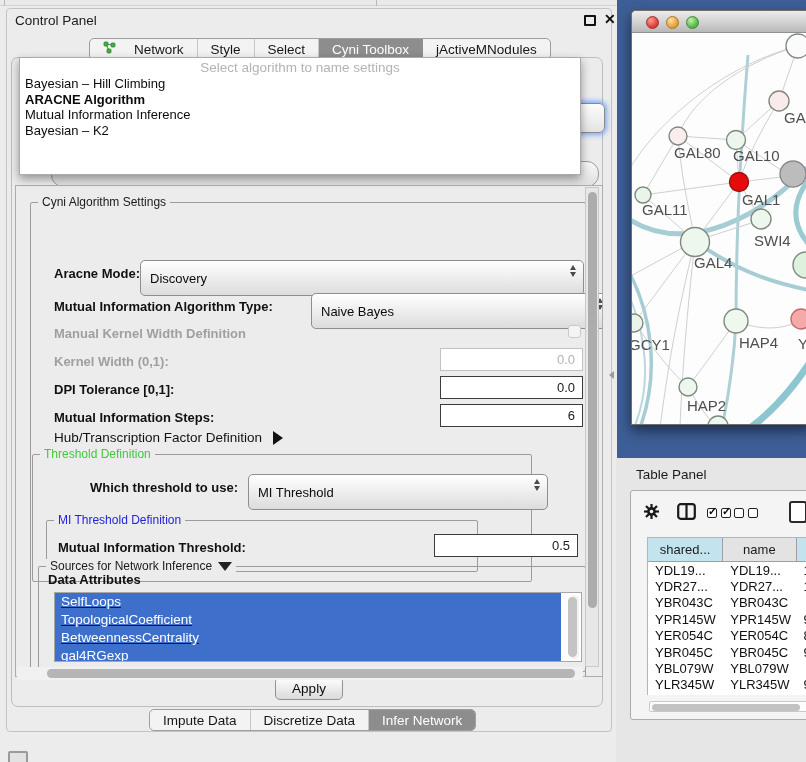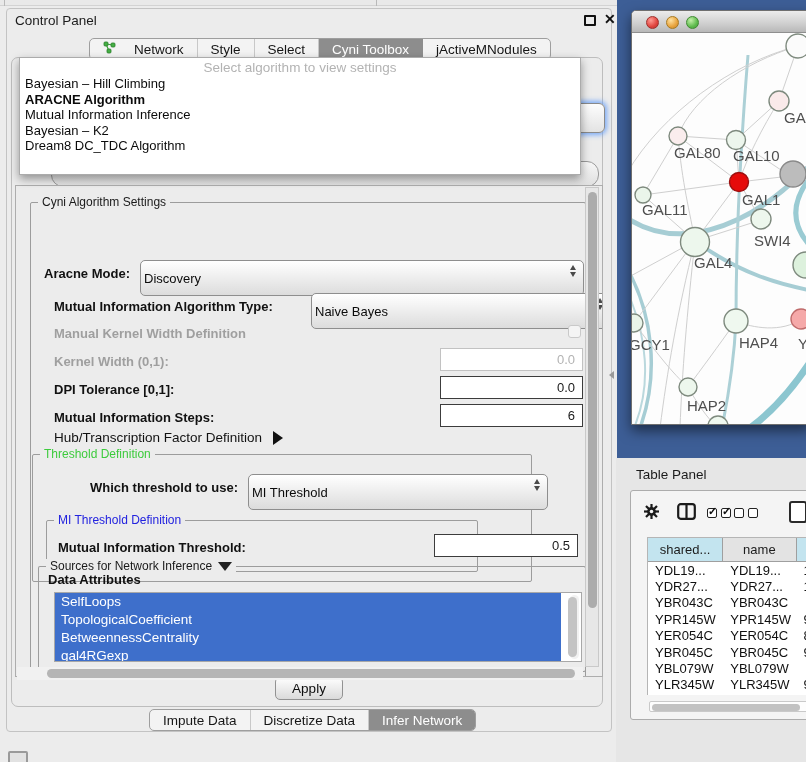--- a/index.html
+++ b/index.html
@@ -51,42 +51,42 @@
   .group { position:absolute; border:1px solid #9C9C9C; border-radius:2px; }
   .group-label { position:absolute; top:-8px; left:7px; background:#ECECEC; padding:0 4px;
     font-size:12px; white-space:nowrap; }
   .t-blue { color:#2222DF; }
   .t-green { color:#3DCB3D; }
   .lbl { position:absolute; font-size:13px; font-weight:bold; color:#111; white-space:nowrap; }
   .lbl.dis { color:#9F9F9F; }
 
   .combo { position:absolute; height:36px; border:1px solid #8E8E8E; border-radius:5px;
     background:linear-gradient(#FFFFFF,#DCDCDC); display:flex; align-items:center;
-    padding-left:3px; font-size:13px; color:#0B0B0B; }
+    padding-left:9px; font-size:13px; color:#0B0B0B; }
   .combo .arrows { position:absolute; right:7px; top:4px; display:flex; flex-direction:column; gap:2px; }
   .tri-up { width:0; height:0; border-left:3.5px solid transparent; border-right:3.5px solid transparent;
     border-bottom:5px solid #4A4A4A; }
   .tri-down { width:0; height:0; border-left:3.5px solid transparent; border-right:3.5px solid transparent;
     border-top:5px solid #4A4A4A; }
 
   .num-input { position:absolute; height:23px; background:#FFFFFF; border:1px solid #3C3C3C;
     display:flex; align-items:center; justify-content:flex-end; padding-right:7px; font-size:13px; }
   .num-input.dis { border-color:#C2C2C2; color:#B3B3B3; }
 
   .checkbox { position:absolute; width:13px; height:13px; border:1px solid #C9C9C9; border-radius:3px;
     background:#F4F4F4; }
 
   .tri-right-solid { display:inline-block; width:0; height:0; border-top:7px solid transparent;
     border-bottom:7px solid transparent; border-left:10px solid #111; vertical-align:middle; }
   .tri-down-solid { display:inline-block; width:0; height:0; border-left:7px solid transparent;
     border-right:7px solid transparent; border-top:9px solid #222; vertical-align:middle; }
 
   
   #attr-list { left:38px; top:406px; width:528px; height:70px; background:#FFFFFF;
-    border:1px solid #A8A8A8; overflow:hidden; }
+    border:1px solid #A8A8A8; overflow:hidden;text-decoration:underline; }
   .attr-item { height:18px; line-height:18px; padding-left:6px; width:506px;
     background:#3E6FCB; color:#FFFFFF; font-size:13.5px; }
   #attr-scroll { position:absolute; right:2px; top:2px; width:9px; height:64px; background:#F2F2F2; border-radius:5px; }
   #attr-thumb { position:absolute; right:2px; top:2px; width:9px; height:60px; background:#C4C4C4; border-radius:5px; }
 
   
   #v-scroll { left:578px; top:178px; width:14px; height:480px; background:#E7E7E7;
     border:1px solid #C9C9C9; z-index:3; }
   #v-thumb { position:absolute; left:1.5px; top:4px; width:9px; height:416px; background:#ACACAC; border-radius:6px; }
   #h-scroll { left:10px; top:658px; width:566px; height:13px; background:#F1F1F1; z-index:3; }
@@ -181,35 +181,34 @@
           <span>jActiveMNodules</span>
         </div>
     </div>
 
     <div class="abs" id="content-panel"></div>
 
     <div class="abs" id="combo-fragment"></div>
     <div class="abs" id="combo-sliver"></div>
 
     <div class="abs" id="algo-popup">
-      <div class="prompt">Select algorithm to view settings</div>
+      <div class="prompt">Select algorithm to name settings</div>
       <div class="item">Bayesian – Hill Climbing</div>
       <div class="item selected-bold">ARACNE Algorithm</div>
       <div class="item">Mutual Information Inference</div>
       <div class="item">Bayesian – K2</div>
-      <div class="item">Dream8 DC_TDC Algorithm</div>
     </div>
 
     <div class="abs" id="settings-viewport">
 
       <div class="group" style="left:14px; top:16px; width:556px; height:470px;">
         <span class="group-label">Cyni Algorithm Settings</span>
       </div>
 
-      <div class="lbl" style="left:28px; top:80px;">Aracne Mode:</div>
+      <div class="lbl" style="left:38px; top:80px;">Aracne Mode:</div>
       <div class="combo" style="left:124px; top:74px; width:444px;">
         <span>Discovery</span>
         <span class="arrows">
             <span class="tri-up"></span>
             <span class="tri-down"></span>
           </span>
       </div>
       <div class="lbl" style="left:38px; top:113px;">Mutual Information Algorithm Type:</div>
       <div class="combo" style="left:268px; top:107px; width:300px;margin-left:27px;">
         <span>Naive Bayes</span>

